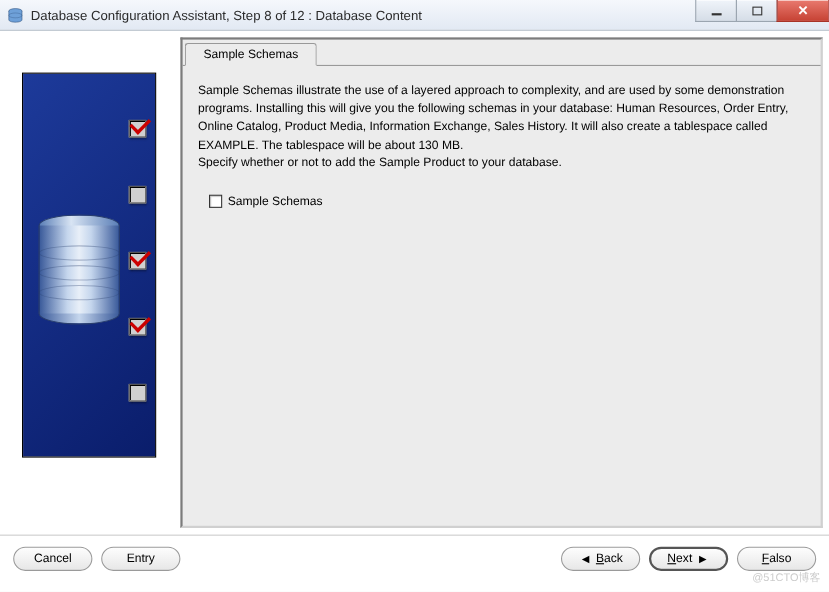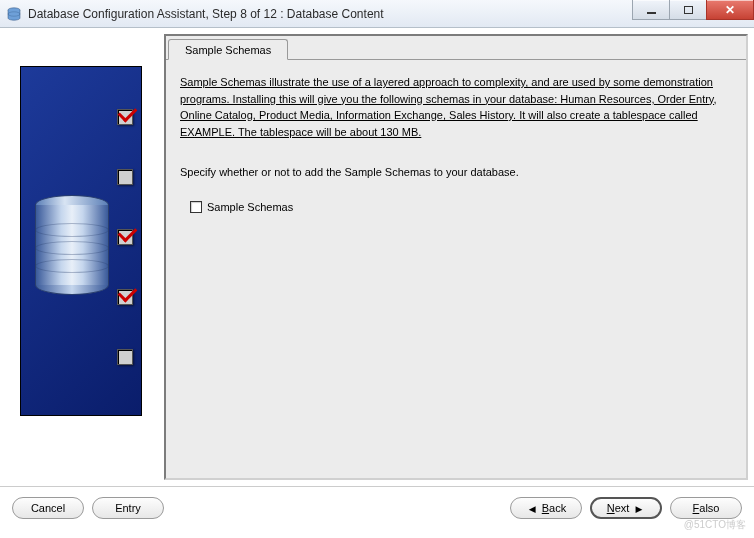--- a/index.html
+++ b/index.html
@@ -126,21 +126,21 @@
     border-bottom: 1px solid #ececec;
     z-index: 2;
   }
   .tab:not(.active) { background: #dcdcdc; color: #555; }
   .tab-content {
     padding: 14px 14px;
     line-height: 1.5;
     color: #000;
     border-top: 1px solid #999;
   }
-  .desc { margin-bottom: 24px; text-decoration: underline; }
+  .desc { margin-bottom: 0; }
   .prompt { margin-bottom: 18px; }
   .checkbox-row { display: flex; align-items: center; margin-left: 10px; }
   .checkbox-box {
     width: 12px; height: 12px; background: #fff; border: 1px solid #333; margin-right: 5px;
     box-shadow: inset 1px 1px 1px rgba(0,0,0,.2);
     cursor: pointer;
   }
 
   .footer {
     height: 42px;
@@ -207,21 +207,21 @@
       <div class="side-check" style="top:282px"></div>
     </div>
   </div>
 
   <div class="main-panel">
     <div class="tab-row">
       <div class="tab active">Sample Schemas</div>
     </div>
     <div class="tab-content">
       <div class="desc">Sample Schemas illustrate the use of a layered approach to complexity, and are used by some demonstration programs. Installing this will give you the following schemas in your database: Human Resources, Order Entry, Online Catalog, Product Media, Information Exchange, Sales History. It will also create a tablespace called EXAMPLE. The tablespace will be about 130 MB.</div>
-      <div class="prompt">Specify whether or not to add the Sample Schemas to your database.</div>
+      <div class="prompt">Specify whether or not to add the Sample Product to your database.</div>
       <div class="checkbox-row">
         <div class="checkbox-box"></div>
         <span>Sample Schemas</span>
       </div>
     </div>
   </div>
 </div>
 
 <div class="footer">
   <button class="btn">Cancel</button>

